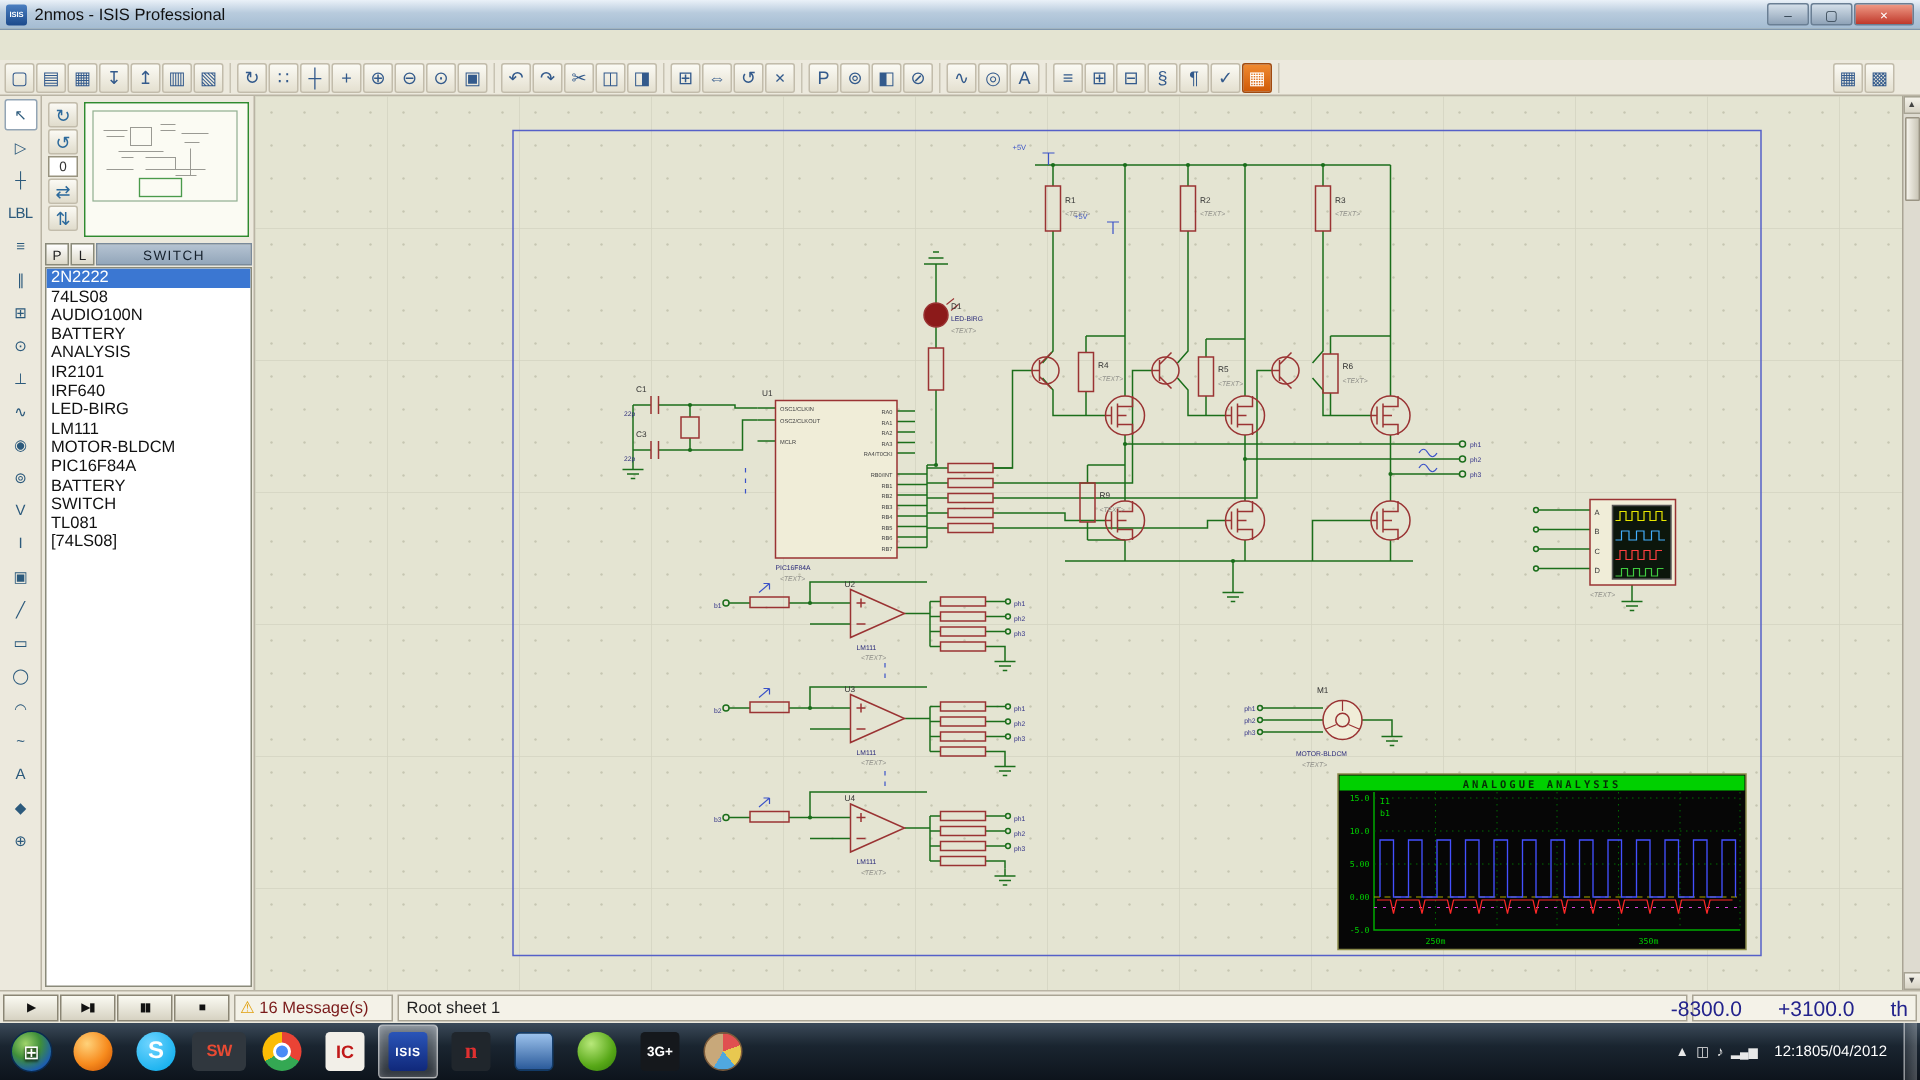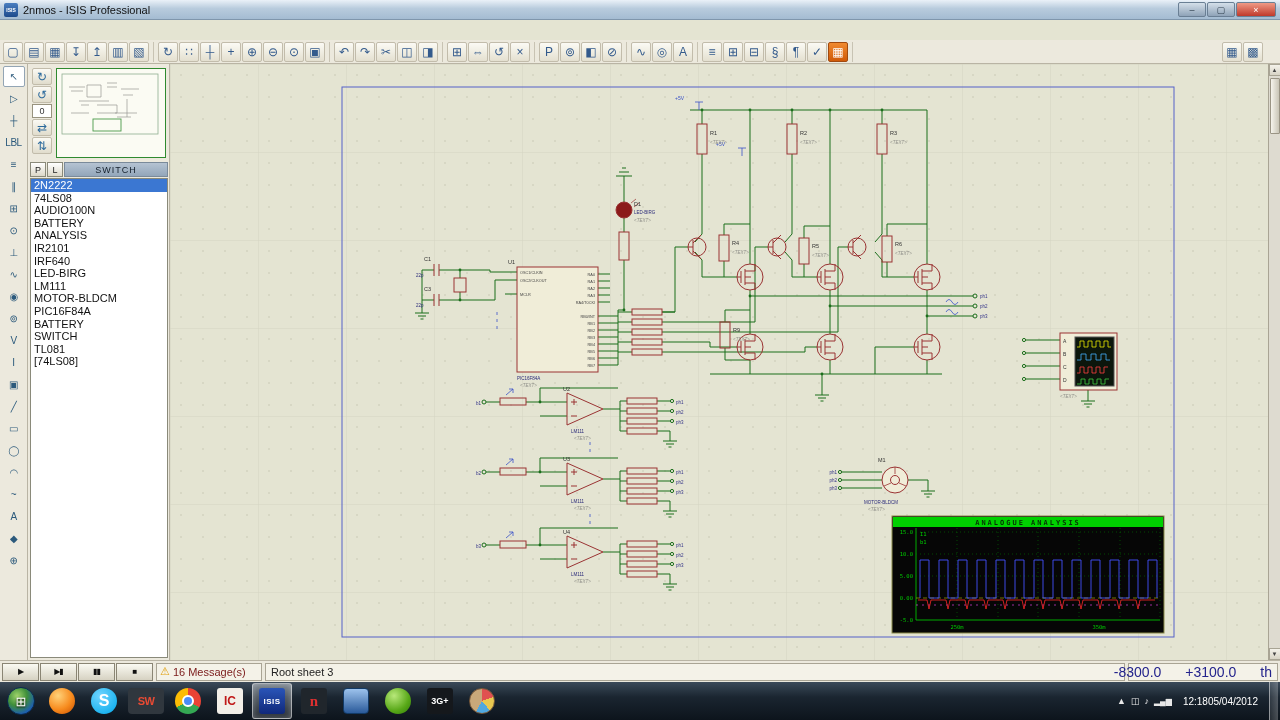--- a/index.html
+++ b/index.html
@@ -581,21 +581,21 @@
 
     <span class="simbtn" data-index="0">▶</span>
         <span class="simbtn" data-index="1">▶▮</span>
         <span class="simbtn" data-index="2">▮▮</span>
         <span class="simbtn" data-index="3">■</span>
       </span>
     <span class="msgpanel">
       <span class="warnicon">⚠</span>
       <span class="msgtext">16 Message(s)</span>
     </span>
-    <span class="sheetpanel">Root sheet 3</span>
+    <span class="sheetpanel">Root sheet 1</span>
     <span class="coordpanel">
       <span>-8300.0</span>
       <span>+3100.0</span>
       <span>th</span>
     </span>
   </div>
 
   <div class="taskbar">
     <span class="orb">
         <span class="orbball">⊞</span>

